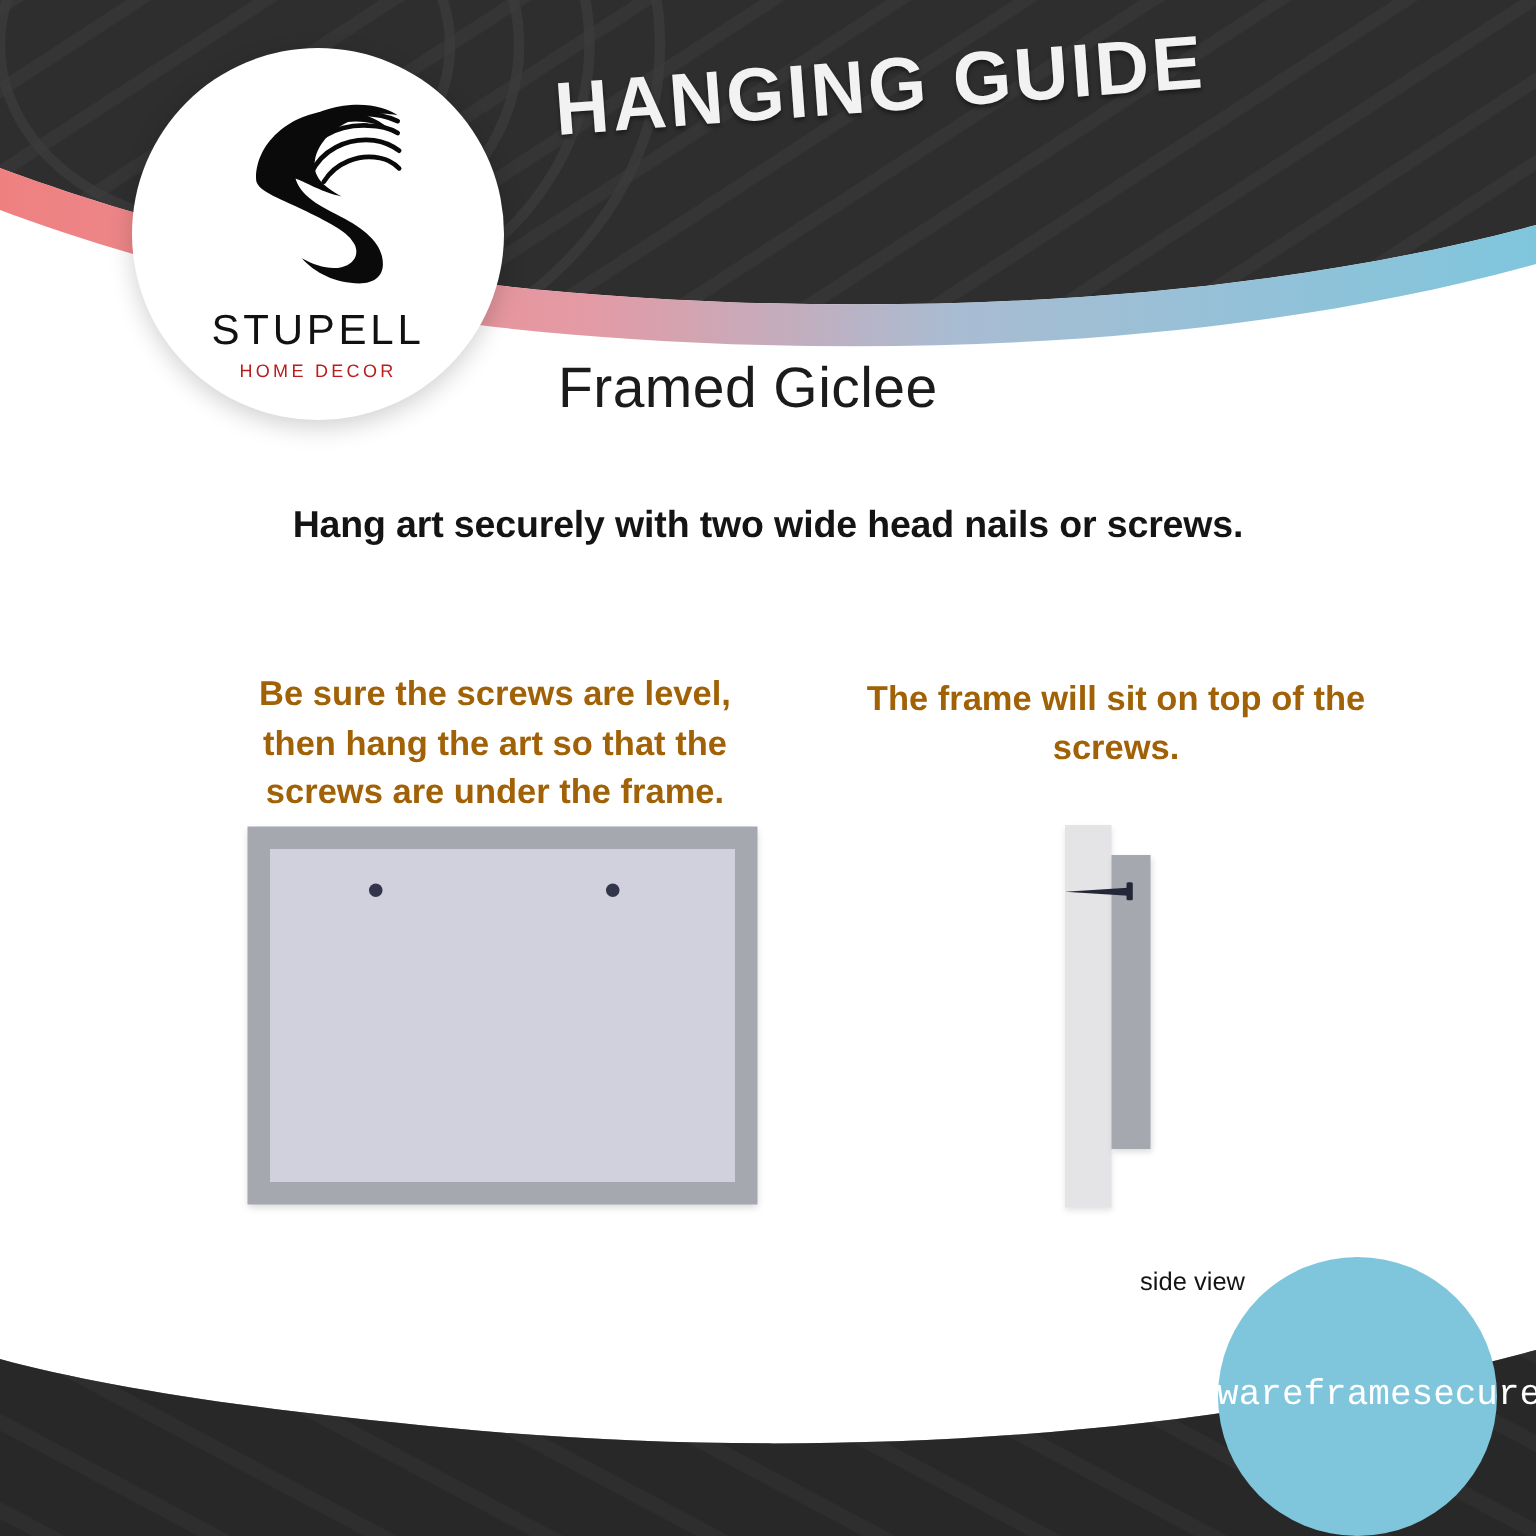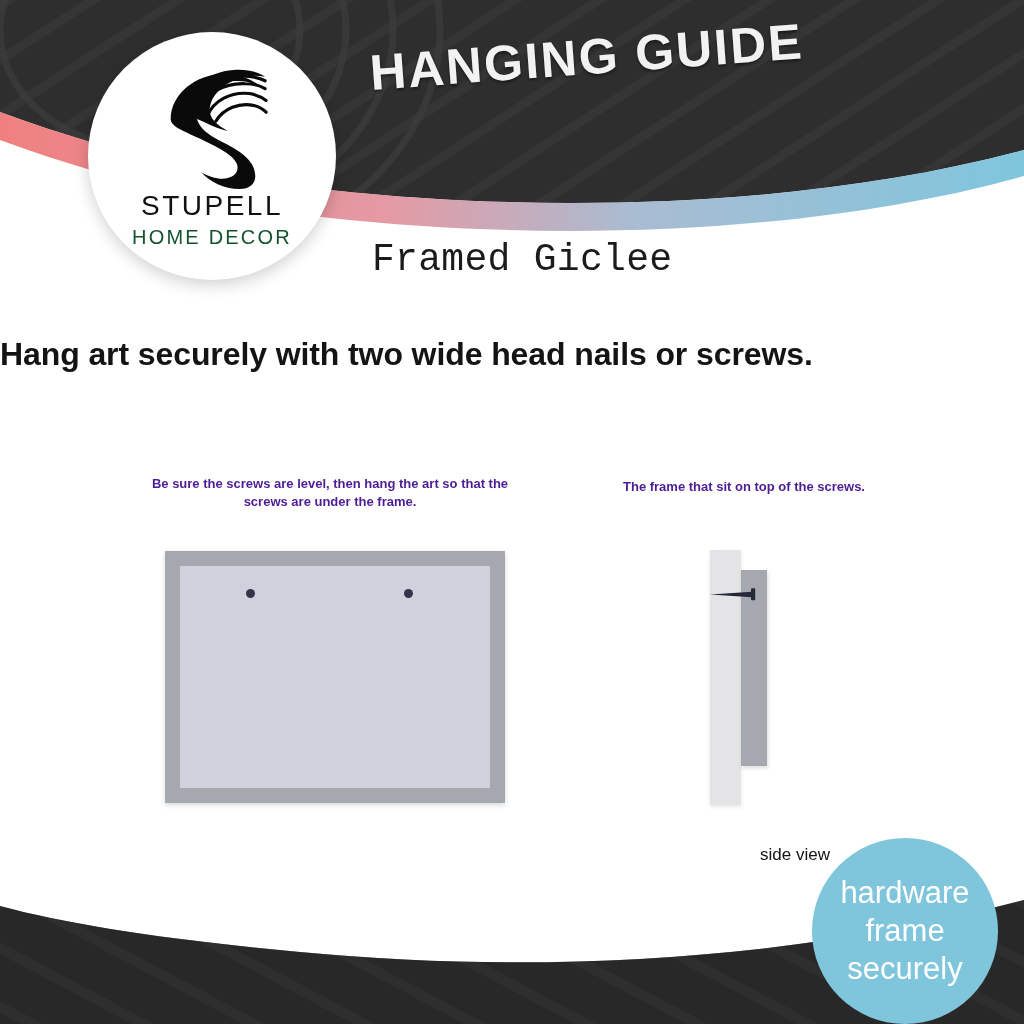--- a/index.html
+++ b/index.html
@@ -40,52 +40,52 @@
     box-shadow:0 5px 16px rgba(0,0,0,.18);
     display:flex;flex-direction:column;
     align-items:center;justify-content:flex-start;
     padding-top:30px;
     box-sizing:border-box;
   }
   .logo-mark{width:118px;height:128px;display:block;}
   .logo-name{
     font-family:"Liberation Sans", sans-serif;
     font-size:28px;letter-spacing:2.5px;
-    color:#111;margin-top:0;font-weight:400;
+    color:#111;margin-top:14px;font-weight:400;
   }
   .logo-sub{
     font-family:"Liberation Sans", sans-serif;
-    font-size:20px;letter-spacing:2.2px;
-    color:#14532d;margin-top:4px;font-weight:400;
+    font-size:12px;letter-spacing:2.2px;
+    color:#b91c1c;margin-top:4px;font-weight:400;
   }
 
   
   .product-type{
     position:absolute;
     left:372px; top:238px;
-    font-family:Liberation Mono, monospace;
+    font-family:Liberation Sans, sans-serif;
     font-size:38px;color:#1b1b1b;font-weight:400;
     letter-spacing:.3px;
   }
   .lead{
     position:absolute;
     left:0;top:336px;width:1024px;
-    font-family:"Liberation Sans", sans-serif;
-    font-size:32px;font-weight:700;color:#141414;
+    text-align:center;
+    font-family:"Liberation Sans", sans-serif;
+    font-size:25px;font-weight:700;color:#141414;
     letter-spacing:-.1px;
   }
 
   
   .instr{
     position:absolute;
     text-align:center;
     font-family:"Liberation Sans", sans-serif;
-    font-size:13px;font-weight:700;color:#4c1d95;
+    font-size:23px;font-weight:700;color:#a16207;
     line-height:1.42;
-    margin-top:29px;
   }
   .instr-left{left:150px;top:446px;width:360px;}
   .instr-right{left:570px;top:449px;width:348px;}
 
   
   .front-view{
     position:absolute;
     left:165px;top:551px;
     width:340px;height:252px;
     background:#a6a8b0;
@@ -133,25 +133,25 @@
   .caption-front{left:165px;top:836px;width:340px;}
   .caption-side{left:660px;top:845px;width:170px;text-align:right;}
 
   
   .hw-badge{
     position:absolute;
     left:812px;top:838px;
     width:186px;height:186px;
     border-radius:50%;
     background:#7fc6dd;
-    display:flex;flex-direction:column;
+    display:flex;flex-direction:row;
     align-items:center;justify-content:center;
-    font-family:Liberation Sans, sans-serif;
+    font-family:Liberation Mono, monospace;
     color:#ffffff;
-    font-size:31px;
+    font-size:24px;
     line-height:1.22;
     text-align:center;
     z-index:6;
   }
 </style>
 </head>
 <body>
 
 <div id="page">
 
@@ -213,21 +213,21 @@
     </svg>
     <div class="logo-name">STUPELL</div>
     <div class="logo-sub">HOME DECOR</div>
   </div>
 
   <div class="product-type">Framed Giclee</div>
 
   <div class="lead">Hang art securely with two wide head nails or screws.</div>
 
   <div class="instr instr-left">Be sure the screws are level, then hang the art so that the screws are under the frame.</div>
-  <div class="instr instr-right">The frame that sit on top of the screws.</div>
+  <div class="instr instr-right">The frame will sit on top of the screws.</div>
 
   <div class="front-view">
     <div class="front-mat">
       <span class="screw-dot a"></span>
       <span class="screw-dot b"></span>
     </div>
   </div>
 
   <div class="side-view">
     <div class="wall-strip"></div>

